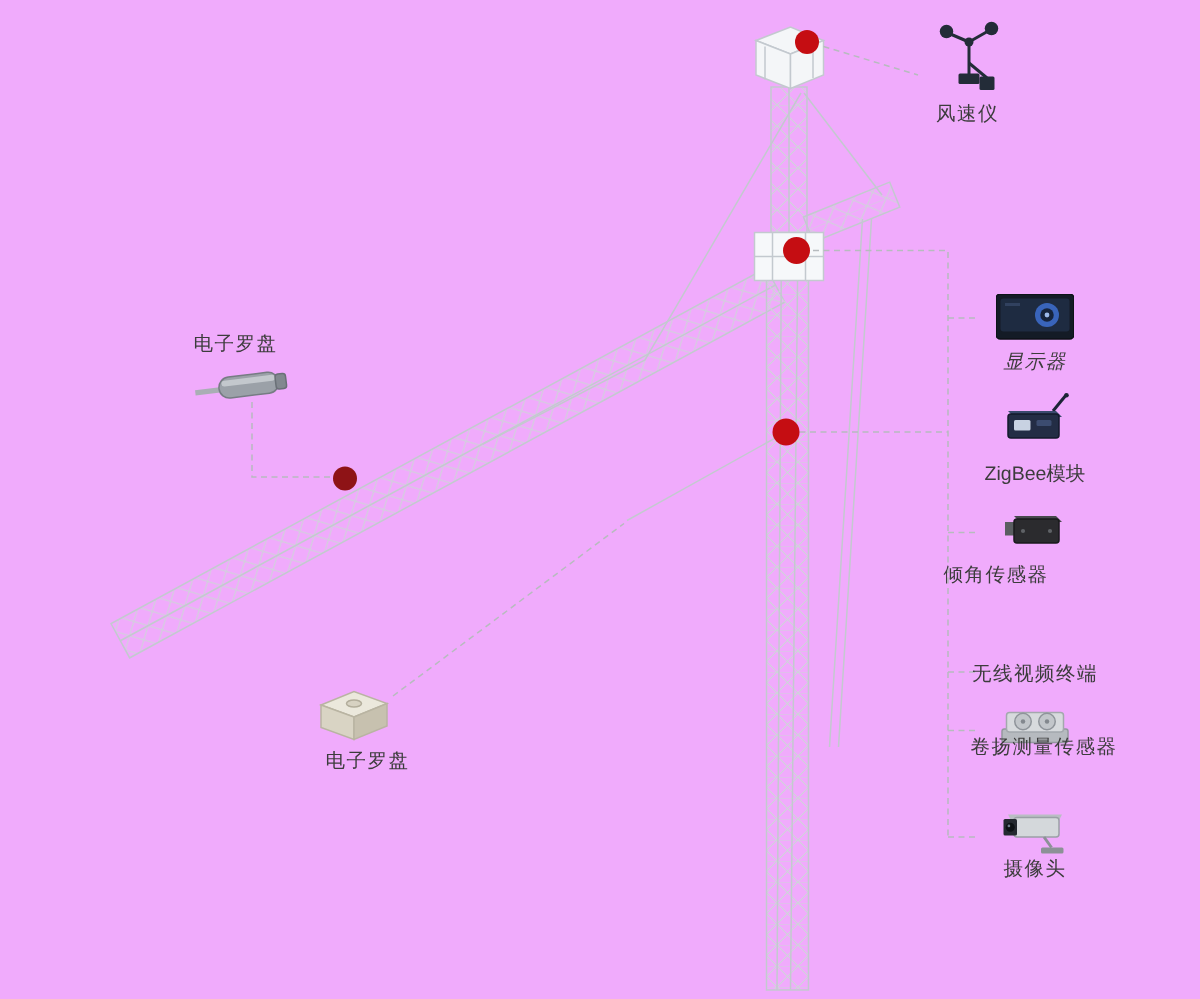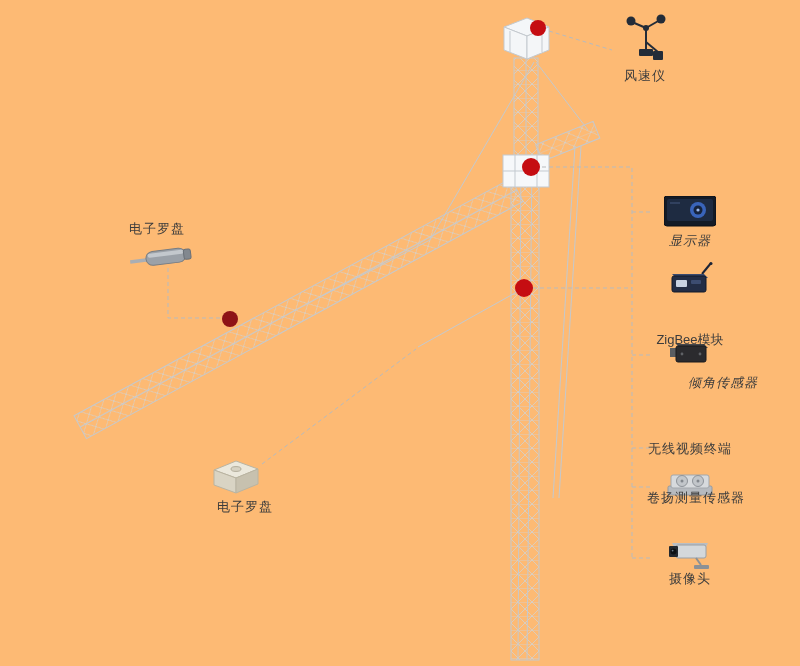--- a/index.html
+++ b/index.html
@@ -1,32 +1,32 @@
 <!DOCTYPE html>
 <html><head>
 <meta charset="utf-8">
 <style>
   html,body{margin:0;padding:0;background:#ffffff;}
   .canvas{
-    position:relative;width:800px;height:666px;background:#fdba74;overflow:hidden;
+    position:relative;width:800px;height:666px;background:#f0abfc;overflow:hidden;
     font-family:"Liberation Sans", sans-serif;
   }
   .layer{position:absolute;left:0;top:0;}
   .callout-label{
     position:absolute;font-size:13px;color:#3c3c3c;text-align:center;
     letter-spacing:1px;line-height:16px;white-space:nowrap;
   }
   .icon{position:absolute;}
   
   .lbl-anemometer{left:615px;top:68px;width:60px;}
   .lbl-weight{left:112px;top:221px;width:90px;}
   .lbl-compass{left:203px;top:499px;width:70px;text-align:right;}
   .lbl-display{left:650px;top:233px;width:80px;font-style:italic;}
-  .lbl-zigbee{left:640px;top:308px;width:100px;letter-spacing:0;margin-top:24px;}
-  .lbl-tilt{left:678px;top:375px;width:90px;font-style:italic;}
+  .lbl-zigbee{left:640px;top:308px;width:100px;letter-spacing:0;}
+  .lbl-tilt{left:619px;top:375px;width:90px;}
   .lbl-video{left:640px;top:441px;width:100px;}
   .lbl-hoist{left:640px;top:490px;width:112px;}
   .lbl-camera{left:650px;top:571px;width:80px;}
   
   .ic-anemometer{left:622px;top:12px;}
   .ic-weight{left:128px;top:242px;}
   .ic-compass{left:208px;top:456px;}
   .ic-display{left:664px;top:196px;}
   .ic-zigbee{left:668px;top:262px;}
   .ic-tilt{left:670px;top:336px;}

